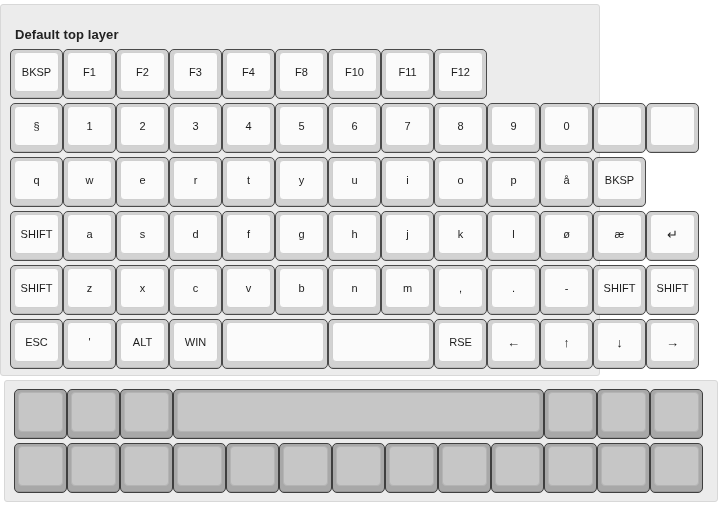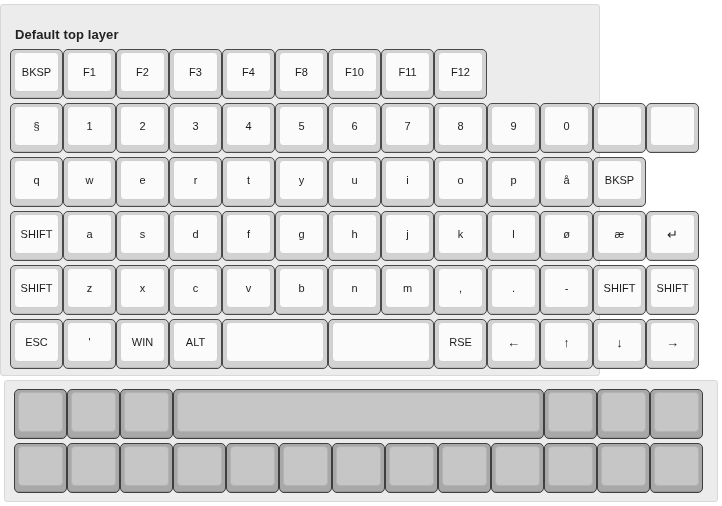--- a/index.html
+++ b/index.html
@@ -252,23 +252,23 @@
             </div></div><div class="key u1"><div class="cap">
               <span class="glyph small">SHIFT</span>
             </div></div><div class="key u1"><div class="cap">
               <span class="glyph small">SHIFT</span>
             </div></div></div>
         <div class="krow"><div class="key u1"><div class="cap">
               <span class="glyph small">ESC</span>
             </div></div><div class="key u1"><div class="cap">
               <span class="glyph small">'</span>
             </div></div><div class="key u1"><div class="cap">
+              <span class="glyph small">ALT</span>
+            </div></div><div class="key u1"><div class="cap">
               <span class="glyph small">WIN</span>
-            </div></div><div class="key u1"><div class="cap">
-              <span class="glyph small">ALT</span>
             </div></div><div class="key u2"><div class="cap">
               <span class="glyph small"></span>
             </div></div><div class="key u2"><div class="cap">
               <span class="glyph small"></span>
             </div></div><div class="key u1"><div class="cap">
               <span class="glyph small">RSE</span>
             </div></div><div class="key u1"><div class="cap">
               <span class="glyph arrow">←</span>
             </div></div><div class="key u1"><div class="cap">
               <span class="glyph arrow">↑</span>

